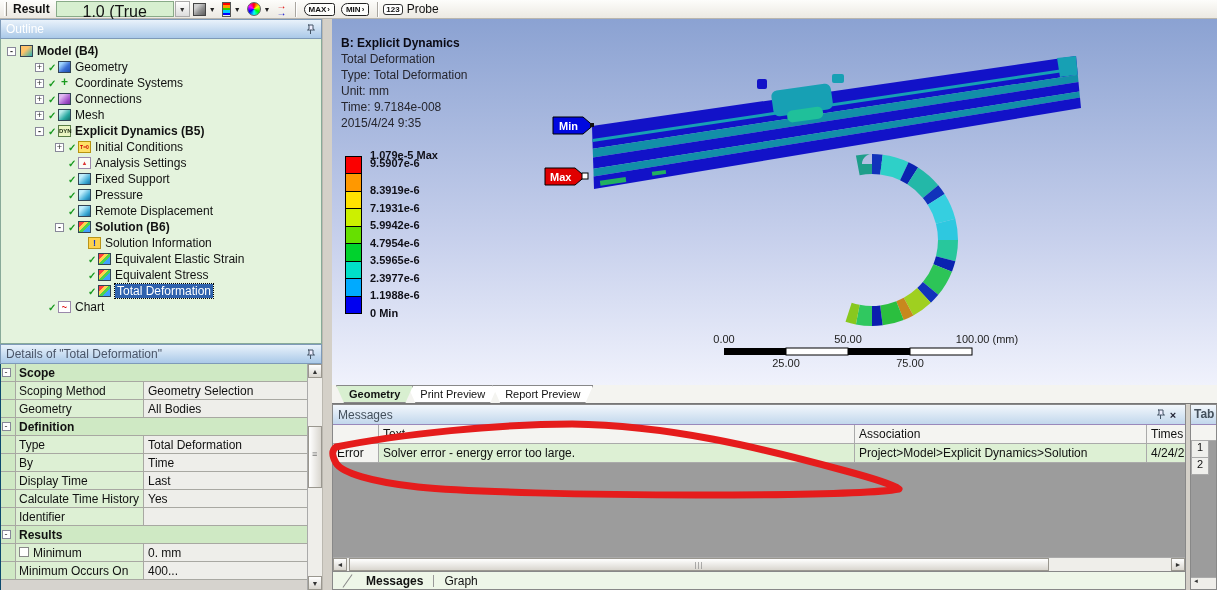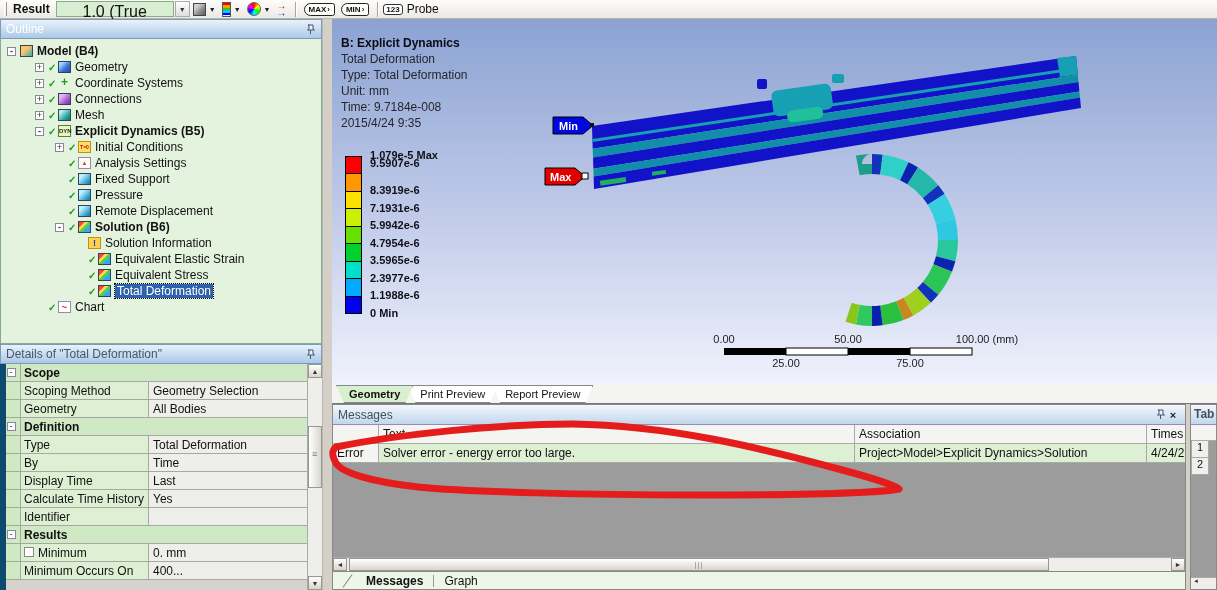--- a/index.html
+++ b/index.html
@@ -56,21 +56,21 @@
   .i-sup { background:linear-gradient(135deg,#bfeefc 25%,#3aa9d4 70%,#1c6fa0); }
   .i-res { background:linear-gradient(135deg,#ff4040 0 28%,#ffd24d 28% 46%,#4dd44d 46% 64%,#3fa0ff 64% 100%); }
   .i-info { background:#ffd24d; border-color:#b8941a; color:#1338cc; text-align:center; font-size:9px; line-height:11px; }
   .i-info::before { content:"!"; }
   .i-chart { background:#fff; border-color:#98a; color:#d00; font-size:9px; line-height:10px; text-align:center; }
   .i-chart::before { content:"~"; }
   .bold { font-weight:bold; }
   .tsel { background:#2f62ad; color:#fff; outline:1px dotted #000; padding:0 2px; }
 
   
-  .details-body { height:226px; background:#d6d3ce; position:relative; overflow:hidden; border-left:6px solid #0c4a6e; }
+  .details-body { height:226px; background:#d6d3ce; position:relative; overflow:hidden; border-left:1px solid #0c4a6e; }
   .dtable { position:absolute; left:0; top:0; width:306px; }
   .drow { display:flex; height:18px; border-bottom:1px solid #a8a8a2; font-size:12px; }
   .dgut { width:15px; background:#cfe9c4; border-right:1px solid #a8a8a2; display:flex; align-items:center; justify-content:center; flex:none; }
   .dlabel { width:128px; background:#ddf0d4; border-right:1px solid #a8a8a2; padding:2px 3px 0; flex:none; display:flex; align-items:flex-start; color:#111; overflow:hidden; white-space:nowrap; }
   .dval { flex:1; background:#eeeeea; padding:2px 4px 0; color:#111; overflow:hidden; white-space:nowrap; }
   .dsec .dlabel { background:#cfe9c4; font-weight:bold; width:auto; flex:1; border-right:none; }
   .cb { width:10px; height:10px; background:#fff; border:1px solid #888; margin:1px 4px 0 0; flex:none; }
   .dscroll { position:absolute; right:0; top:0; width:15px; height:226px; background:#efeeea; border-left:1px solid #aaa; font-size:7px; color:#333; }
   .sarrow { height:14px; background:linear-gradient(#fff,#d9d6cf); border:1px solid #9a978f; text-align:center; line-height:13px; }
   .sthumb { position:absolute; left:0; width:14px; top:62px; height:62px; background:linear-gradient(90deg,#fff,#d9d6cf); border:1px solid #9a978f; }

